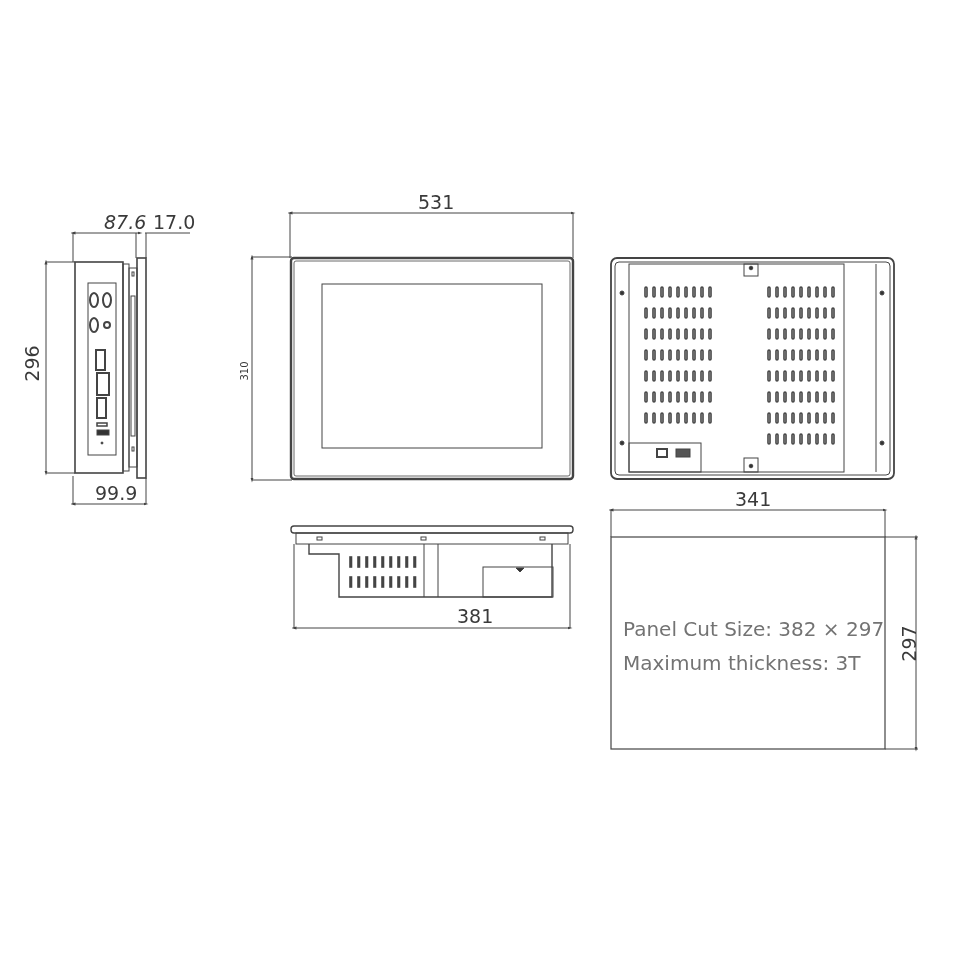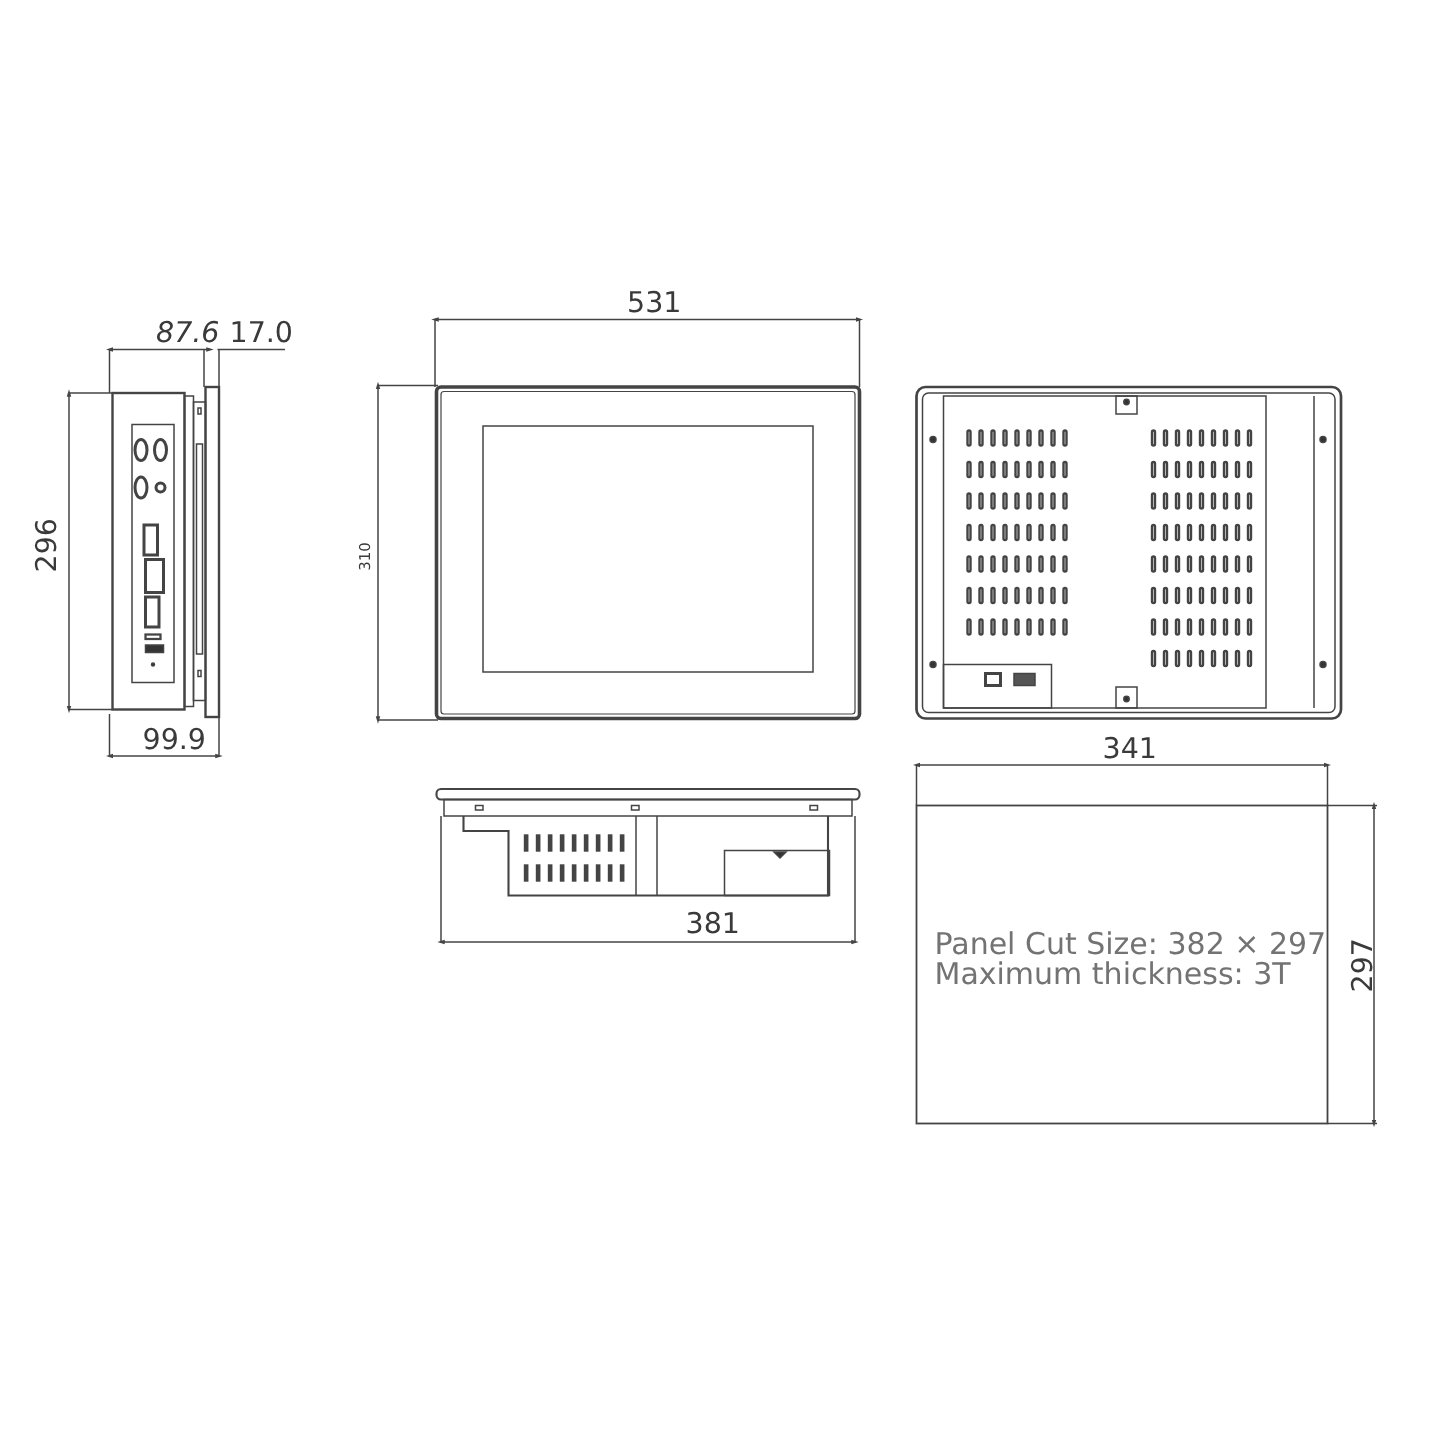--- a/index.html
+++ b/index.html
@@ -176,13 +176,13 @@
 
 <div class="lbl" style="left:418px;top:193px;">531</div>
 <div class="lbl-small rot" style="left:235px;top:366px;">310</div>
 
 <div class="lbl" style="left:419px;top:607px;margin-left:38px;">381</div>
 
 <div class="lbl" style="left:735px;top:490px;">341</div>
 <div class="lbl rot" style="left:891px;top:634px;">297</div>
 
 <div class="note" style="left:623px;top:612px;">Panel Cut Size: 382 × 297</div>
-<div class="note" style="left:623px;top:632px;">Maximum thickness: 3T</div>
+<div class="note" style="left:623px;top:646px;">Maximum thickness: 3T</div>
 
 </body></html>

